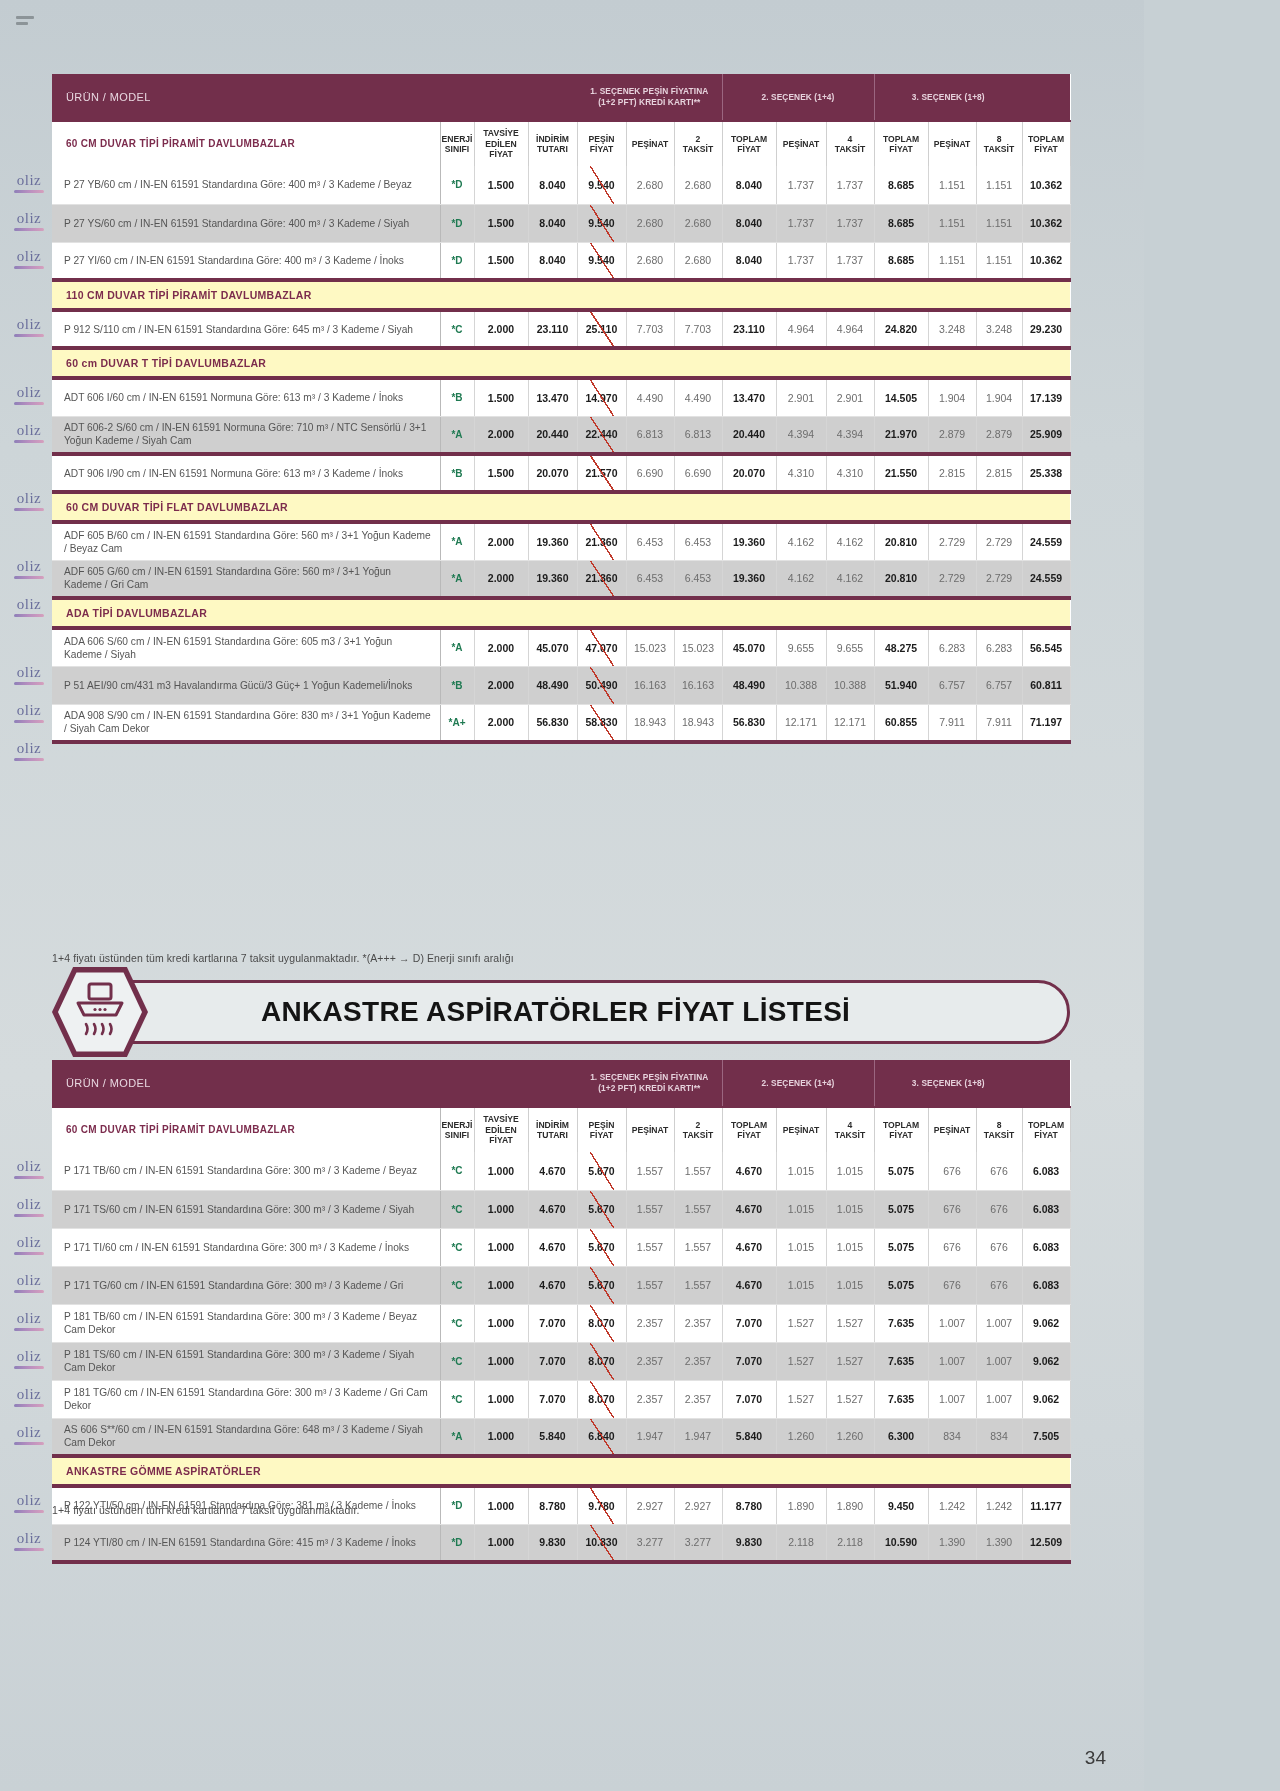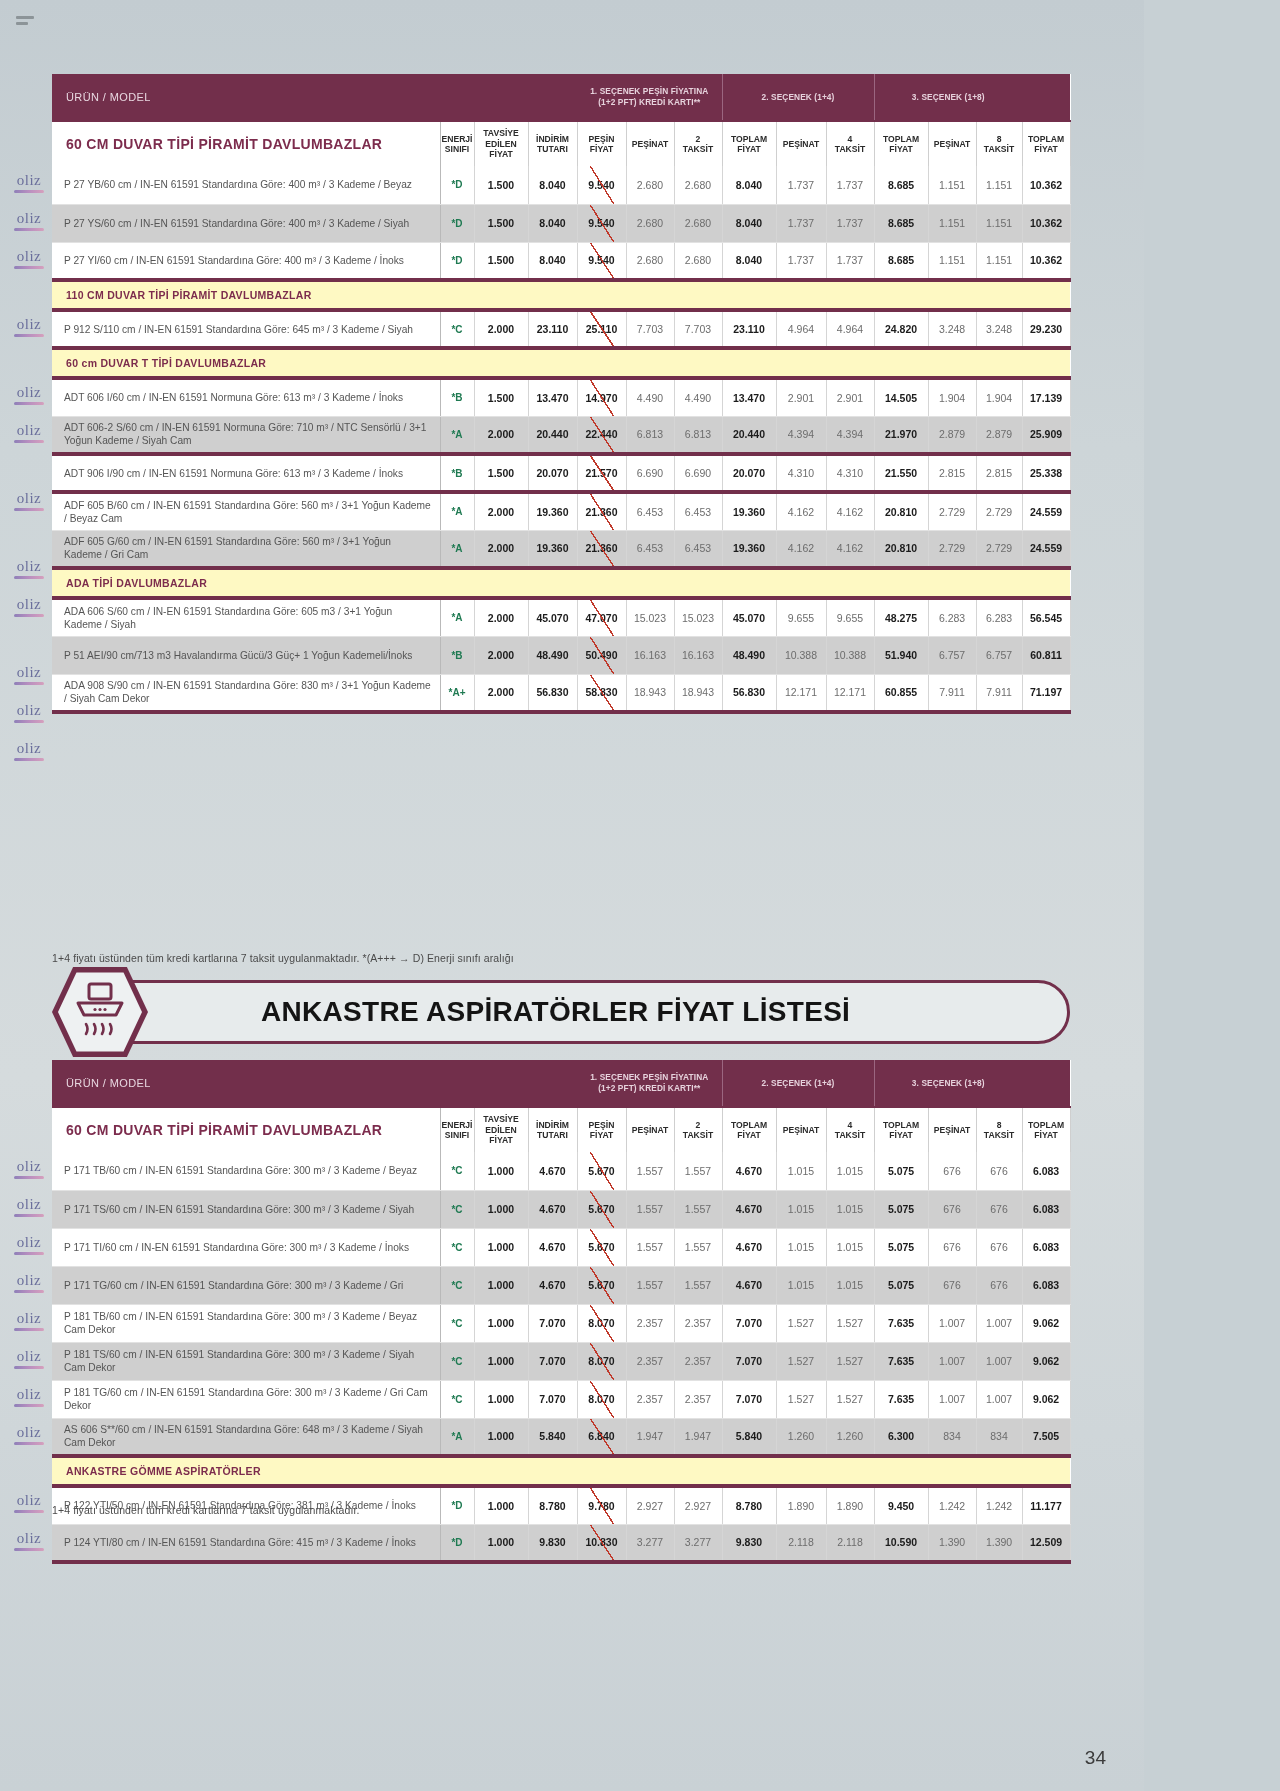--- a/index.html
+++ b/index.html
@@ -98,21 +98,21 @@
     vertical-align: middle;
     line-height: 10.5px;
     height: 45px;
     border-right: 1px solid #cfcfcf;
     border-top: 2px solid #722f4b;
   }
   .sub td.cat {
     text-align: left;
     padding-left: 14px;
     color: #7c2c4d;
-    font-size: 14px;
+    font-size: 10px;
     letter-spacing: .3px;
     border-right: 1px solid #b9b9b9;
   }
 
   
   tr.section td {
     background: #fef9c3;
     color: #7c2c4d;
     font-size: 10.5px;
     font-weight: bold;
@@ -371,20 +371,23 @@
           <td>6.690</td>
           <td>6.690</td>
           <td class="b">20.070</td>
           <td>4.310</td>
           <td>4.310</td>
           <td class="b">21.550</td>
           <td>2.815</td>
           <td>2.815</td>
           <td class="b">25.338</td>
         </tr>
+        <tr class="section">
+          <td colspan="14">60 CM DUVAR TİPİ FLAT DAVLUMBAZLAR</td>
+        </tr>
         <tr class="r toprow">
           <td class="desc">ADF 605 B/60 cm / IN-EN 61591 Standardına Göre: 560 m³ / 3+1 Yoğun Kademe / Beyaz Cam</td>
           <td class="en">*A</td>
           <td class="b">2.000</td>
           <td class="b">19.360</td>
           <td class="strike">21.360</td>
           <td>6.453</td>
           <td>6.453</td>
           <td class="b">19.360</td>
           <td>4.162</td>
@@ -423,21 +426,21 @@
           <td>15.023</td>
           <td class="b">45.070</td>
           <td>9.655</td>
           <td>9.655</td>
           <td class="b">48.275</td>
           <td>6.283</td>
           <td>6.283</td>
           <td class="b">56.545</td>
         </tr>
         <tr class="r alt">
-          <td class="desc">P 51 AEI/90 cm/713 m3 Havalandırma Gücü/3 Güç+ 1 Yoğun Kademeli/İnoks</td>
+          <td class="desc">P 51 AEI/90 cm/431 m3 Havalandırma Gücü/3 Güç+ 1 Yoğun Kademeli/İnoks</td>
           <td class="en">*B</td>
           <td class="b">2.000</td>
           <td class="b">48.490</td>
           <td class="strike">50.490</td>
           <td>16.163</td>
           <td>16.163</td>
           <td class="b">48.490</td>
           <td>10.388</td>
           <td>10.388</td>
           <td class="b">51.940</td>

